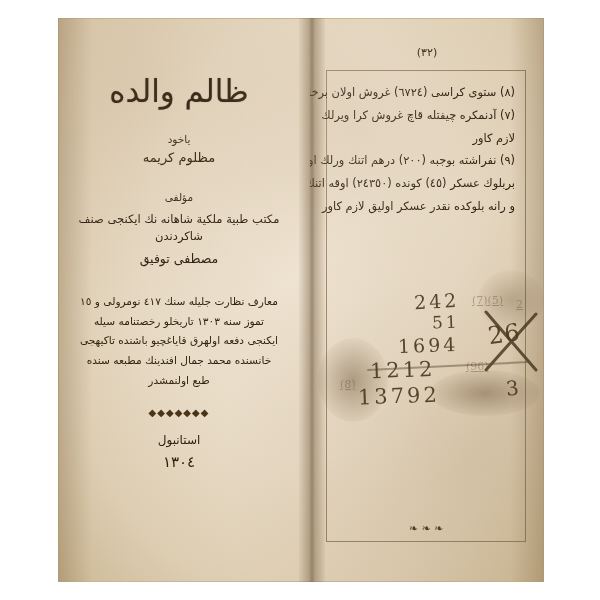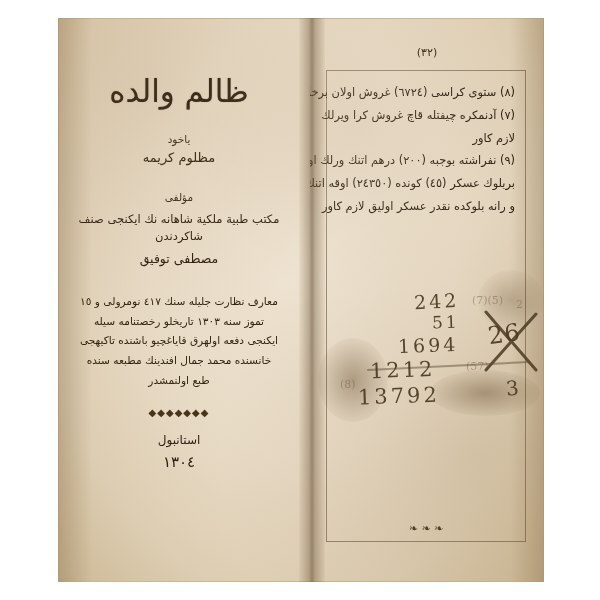--- a/index.html
+++ b/index.html
@@ -207,21 +207,21 @@
     color: #4b3a22;
     opacity: 0.92;
   }
   .ink.n1 { left: 104px; top: 272px; font-size: 19px; letter-spacing: 3px; transform: rotate(-3deg); }
   .ink.n2 { left: 122px; top: 294px; font-size: 17px; letter-spacing: 3px; transform: rotate(-2deg); }
   .ink.n3 { left: 88px;  top: 316px; font-size: 19px; letter-spacing: 3px; transform: rotate(-2deg); }
   .ink.n4 { left: 60px;  top: 340px; font-size: 21px; letter-spacing: 3px; transform: rotate(-2deg); }
   .ink.n5 { left: 48px;  top: 366px; font-size: 21px; letter-spacing: 3px; transform: rotate(-2deg); }
   .ink.n6 { left: 178px; top: 302px; font-size: 24px; letter-spacing: 1px; transform: rotate(-8deg); }
   .ink.n7 { left: 196px; top: 358px; font-size: 20px; transform: rotate(-6deg); }
-  .ink.faint { opacity: 0.42; font-size: 11px; color: #6a563a; }
+  .ink.faint { opacity: 0.42; font-size: 11px; color: #6a563a; text-decoration: underline; }
   .ink.f1 { left: 162px; top: 276px; }
   .ink.f2 { left: 156px; top: 342px; }
   .ink.f3 { left: 30px;  top: 360px; }
   .ink.f4 { left: 206px; top: 280px; }
 
   .smudge {
     position: absolute;
     background: radial-gradient(ellipse at center, rgba(92,66,34,0.40) 0%, rgba(92,66,34,0.12) 55%, rgba(92,66,34,0) 80%);
     border-radius: 50%;
   }
@@ -273,21 +273,21 @@
 
         <div class="ink n1">242</div>
         <div class="ink n2">51</div>
         <div class="ink n3">1694</div>
         <div class="ink n4">1212</div>
         <div class="ink n5">13792</div>
         <div class="ink n6">26</div>
         <div class="ink n7">3</div>
 
         <div class="ink faint f1">(7)(5)</div>
-        <div class="ink faint f2">(57)</div>
+        <div class="ink faint f2">(96)</div>
         <div class="ink faint f3">(8)</div>
         <div class="ink faint f4">2</div>
 
         <svg width="234" height="564" viewBox="0 0 234 564" style="position:absolute;left:0;top:0;">
           <g stroke="#4b3a22" stroke-width="3" fill="none" opacity="0.85" stroke-linecap="round">
             <line x1="176" y1="294" x2="226" y2="352"></line>
             <line x1="226" y1="296" x2="176" y2="352"></line>
             <line x1="58" y1="352" x2="218" y2="344" stroke-width="2" opacity="0.5"></line>
           </g>
         </svg>

